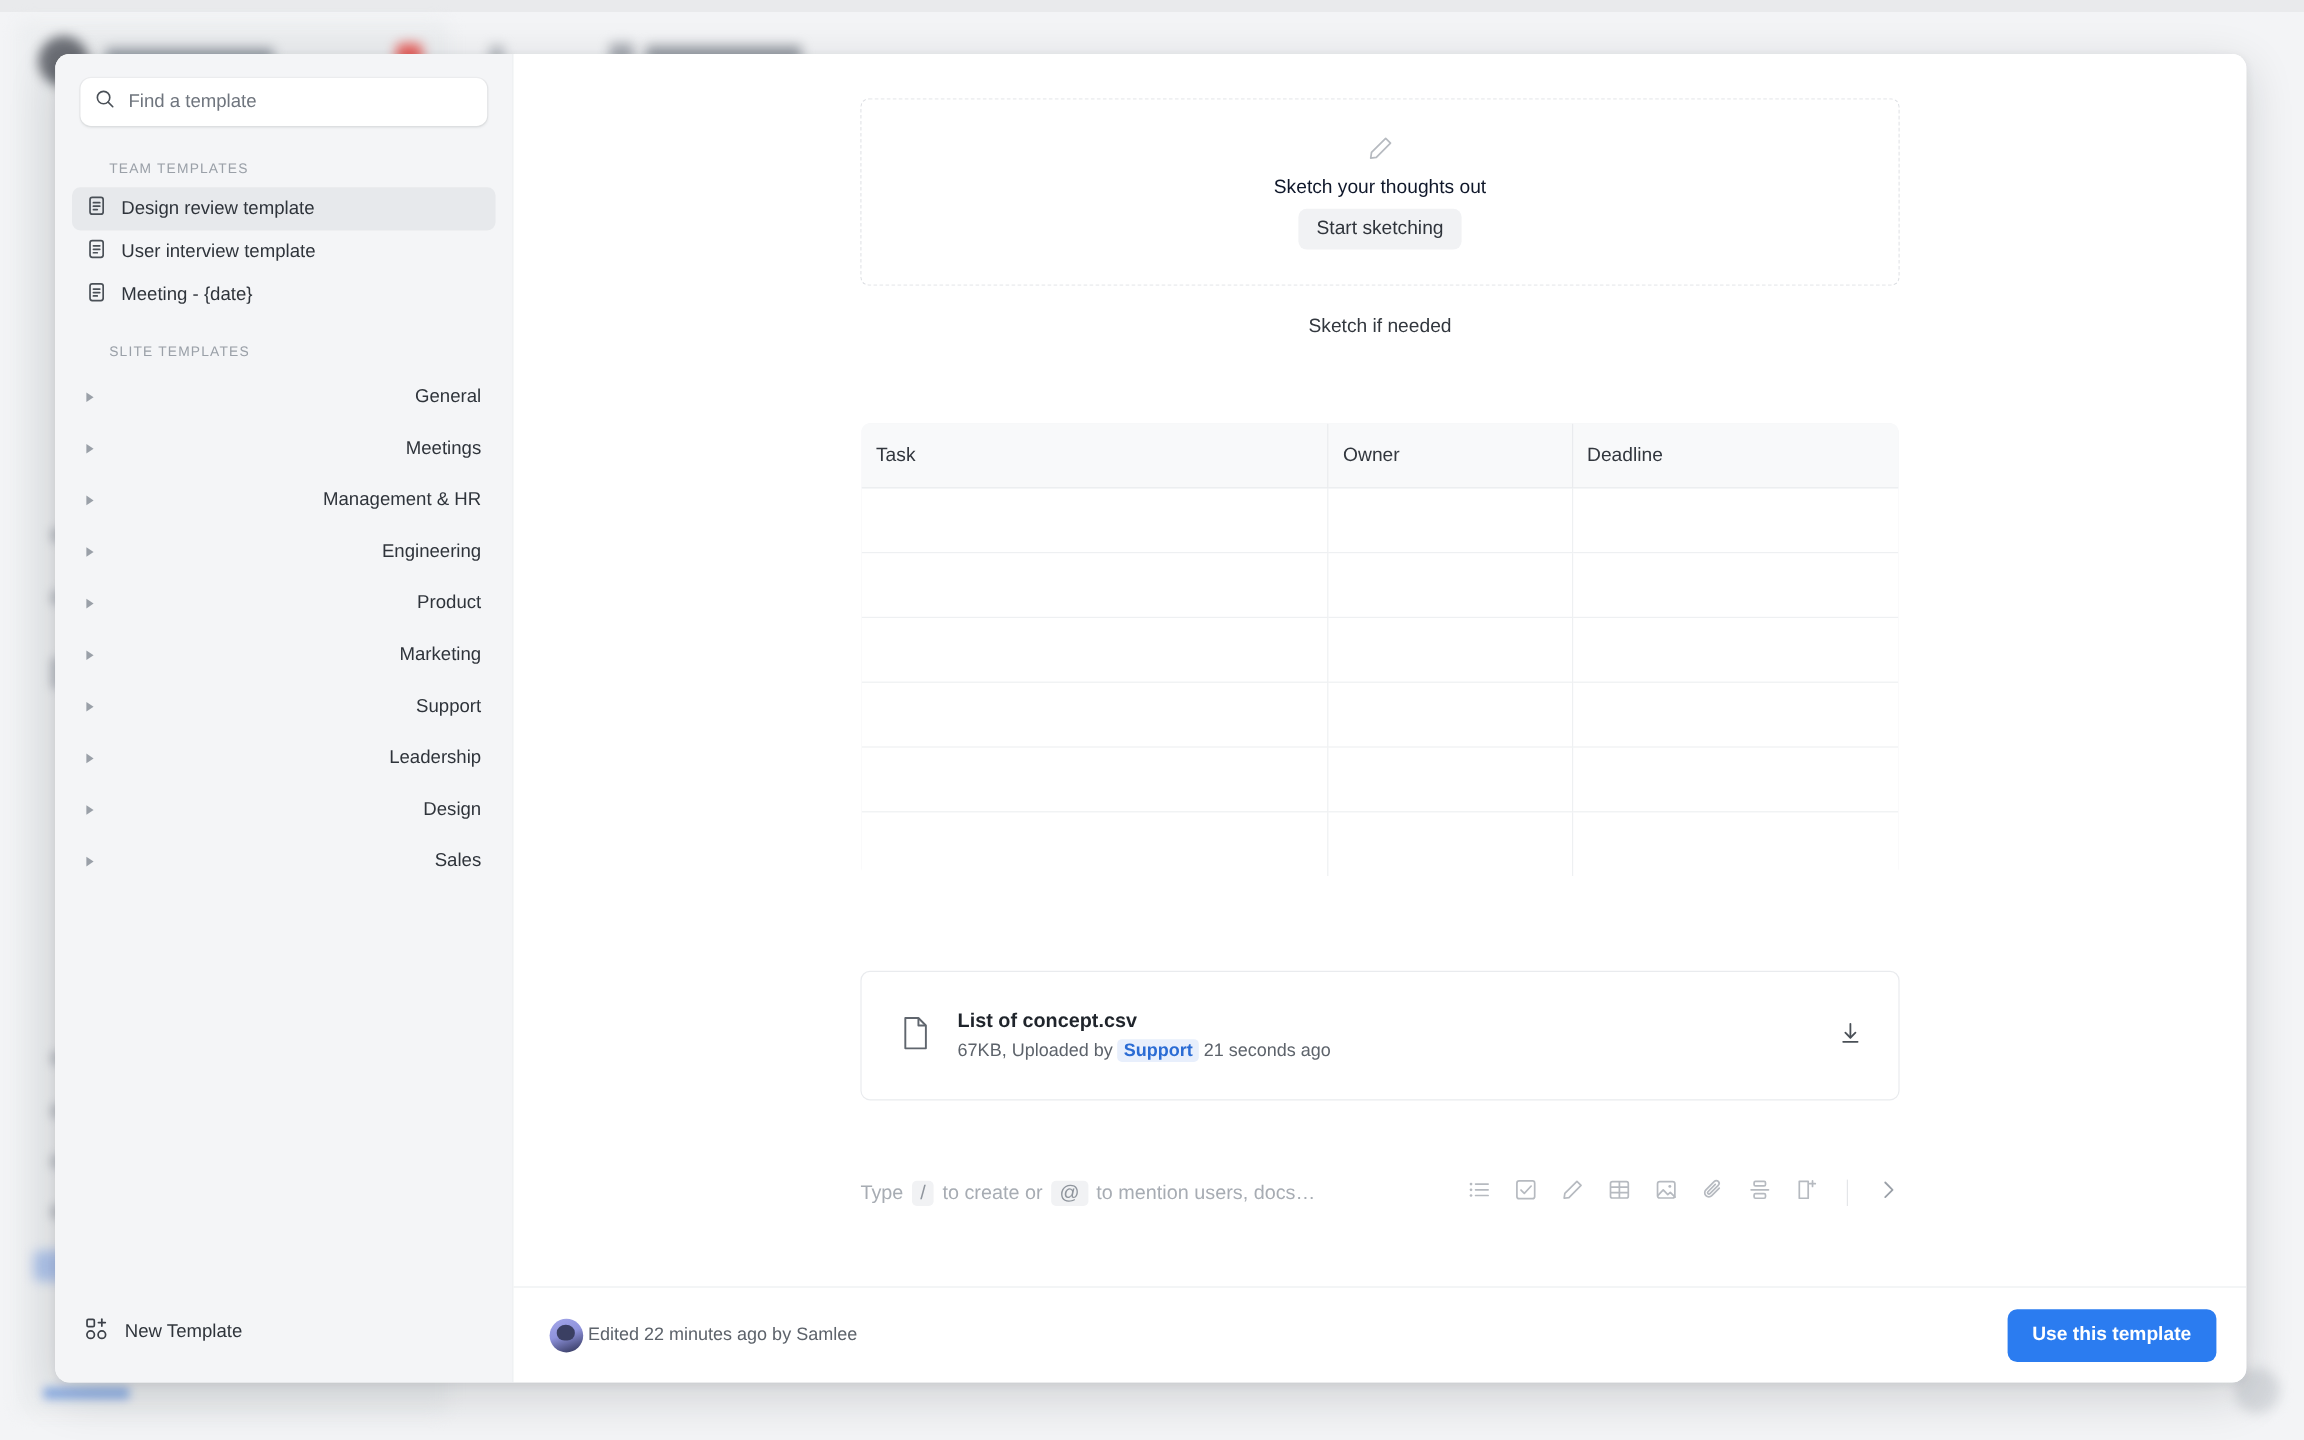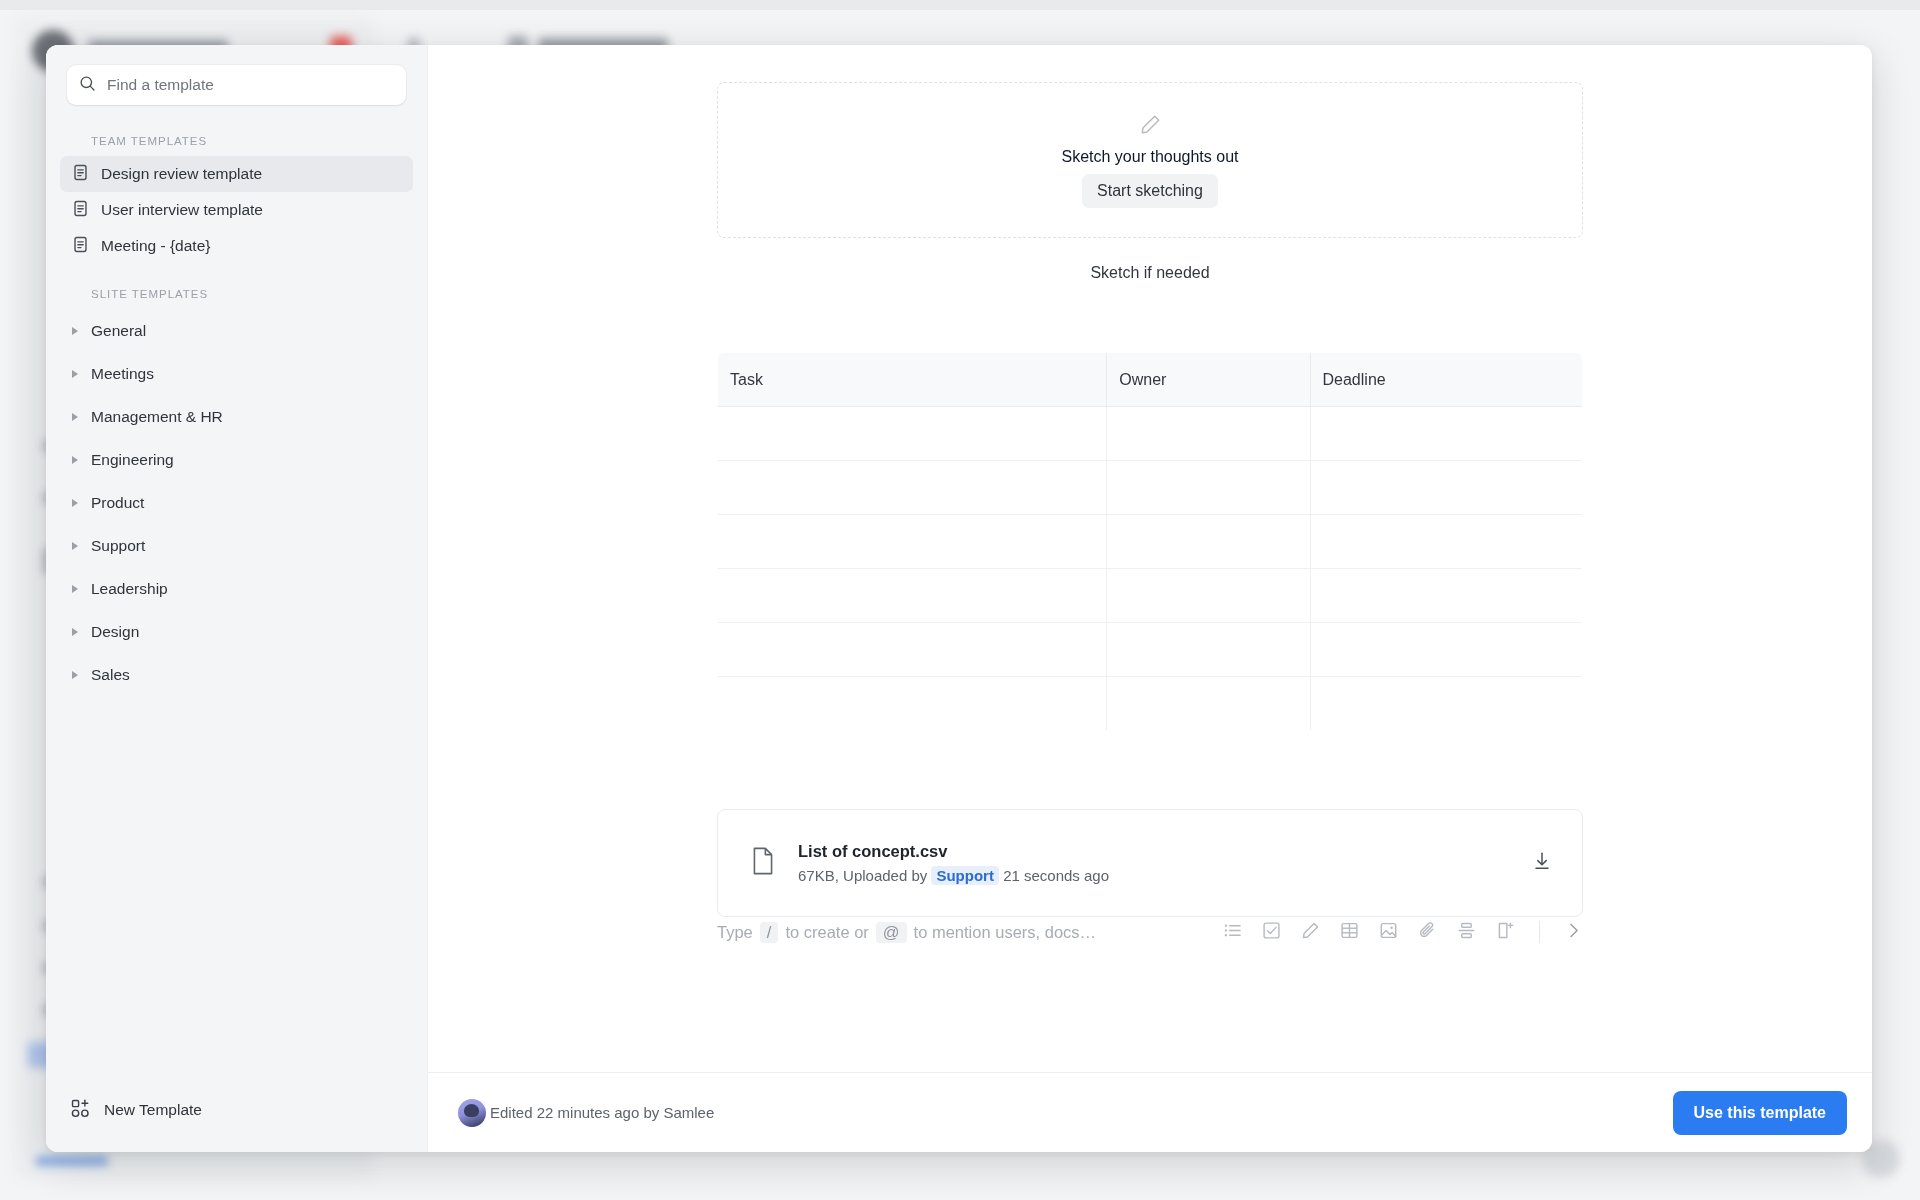--- a/index.html
+++ b/index.html
@@ -115,21 +115,21 @@
     font-size: 15.5px; color: #2f343b;
   }
   .tpl-item.selected { background: #e7e9ec; }
   .tpl-item svg { flex: 0 0 auto; }
 
   .cat-group { margin-top: 24px; }
   .cat-item {
     display: flex; align-items: center; gap: 13px;
     height: 43px; padding: 0 12px 0 10px;
     border-radius: 7px; cursor: pointer;
-    font-size: 15.5px; color: #2f343b;
+    font-size: 15.5px; color: #2f343b; justify-content: space-between;
   }
   .caret {
     width: 0; height: 0; flex: 0 0 auto;
     border-left: 6px solid #9aa0a8;
     border-top: 4.5px solid transparent;
     border-bottom: 4.5px solid transparent;
     margin-left: 2px;
   }
   .sb-spacer { flex: 1 1 auto; }
   .new-template {
@@ -221,20 +221,21 @@
   .mention {
     background: #e8effc; color: #2b6cd4;
     border-radius: 4px; padding: 1px 5px;
     font-weight: 600;
   }
   .dl-btn { color: #4a5057; cursor: pointer; }
 
   
   .ph-row {
     display: flex; align-items: center;
+    margin-top: 62px;
     height: 30px;
     gap: 12px;
   }
   .ph-text {
     font-size: 16.5px; color: #a7acb3;
     display: flex; align-items: center; gap: 0;
     flex: 1 1 auto; white-space: nowrap;
   }
   .kbd {
     background: #f1f2f4; color: #8f959d;
@@ -373,20 +374,24 @@
         <span class="caret"></span>
         <span>Management &amp; HR</span>
       </div>
       <div class="cat-item">
         <span class="caret"></span>
         <span>Engineering</span>
       </div>
       <div class="cat-item">
         <span class="caret"></span>
         <span>Product</span>
+      </div>
+      <div class="cat-item">
+        <span class="caret"></span>
+        <span>Marketing</span>
       </div>
       <div class="cat-item">
         <span class="caret"></span>
         <span>Support</span>
       </div>
       <div class="cat-item">
         <span class="caret"></span>
         <span>Leadership</span>
       </div>
       <div class="cat-item">

